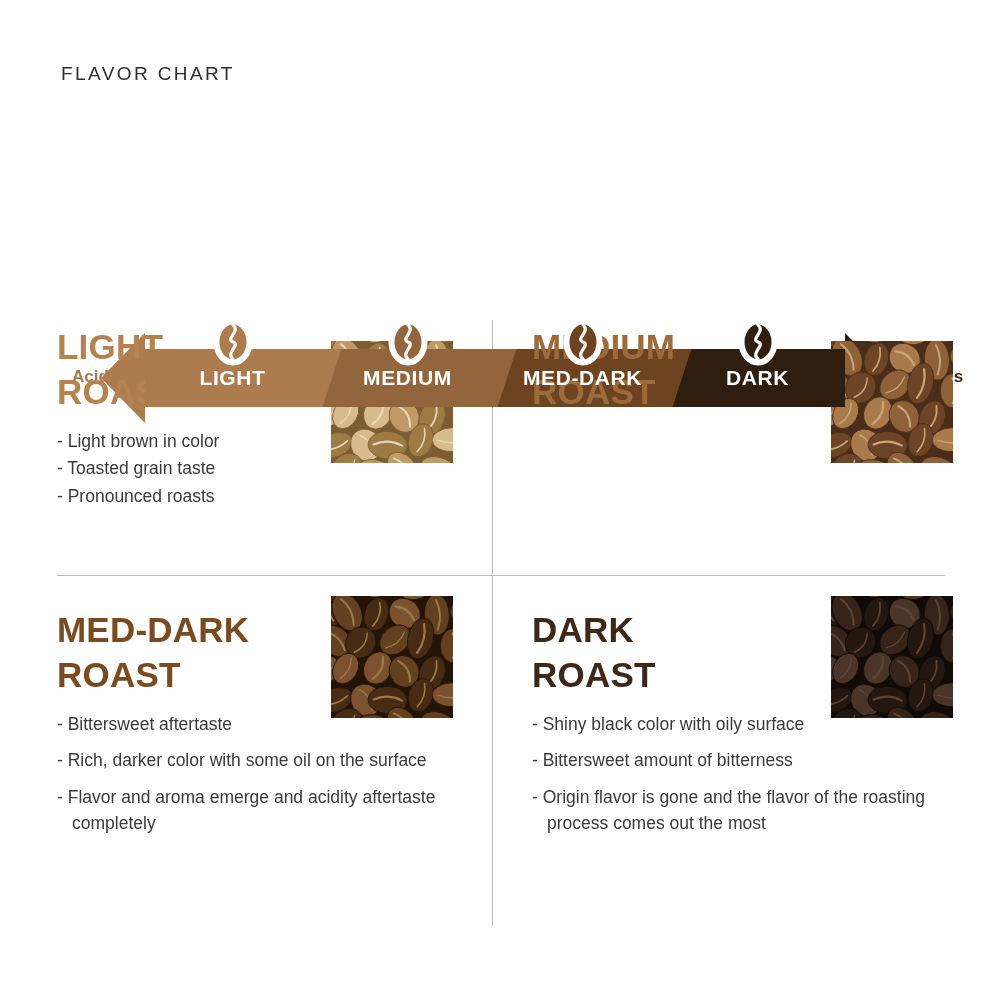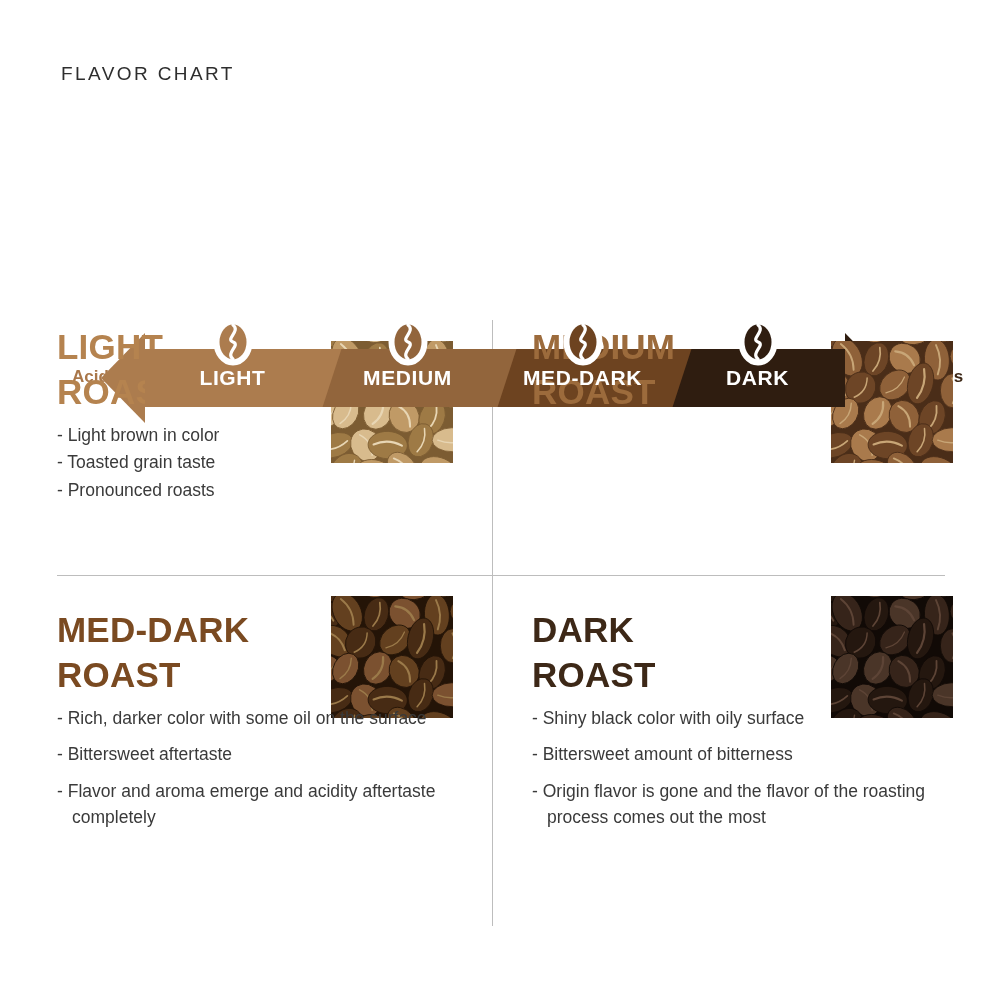--- a/index.html
+++ b/index.html
@@ -110,21 +110,21 @@
     font-weight:bold;
     line-height:1.28;
     letter-spacing:0.2px;
     white-space:pre-line;
     position:relative;
     z-index:3;
   }
 
   .bullets {
     list-style:none;
-    margin-top:8px;
+    margin-top:14px;
     position:relative;
     z-index:3;
   }
   .bullets li {
     font-size:17.5px;
     color:#3a3a3a;
     line-height:1.48;
     padding-left:15px;
     text-indent:-15px;
     margin-bottom:2px;
@@ -216,22 +216,22 @@
 
 <div class="quad q2">
   <div class="quad-heading" style="color: rgb(156, 107, 60);">MEDIUM
 ROAST</div>
 </div>
 
 <div class="quad q3">
   <div class="quad-heading" style="color: rgb(122, 74, 33);">MED-DARK
 ROAST</div>
   <ul class="bullets spaced" id="bul-2">
+      <li>- Bittersweet aftertaste</li>
       <li>- Rich, darker color with some oil on the surface</li>
-      <li>- Bittersweet aftertaste</li>
       <li>- Flavor and aroma emerge and acidity aftertaste completely</li>
     </ul>
 </div>
 
 <div class="quad q4">
   <div class="quad-heading" style="color: rgb(61, 40, 23);">DARK
 ROAST</div>
   <ul class="bullets spaced" id="bul-3">
       <li>- Shiny black color with oily surface</li>
       <li>- Bittersweet amount of bitterness</li>

